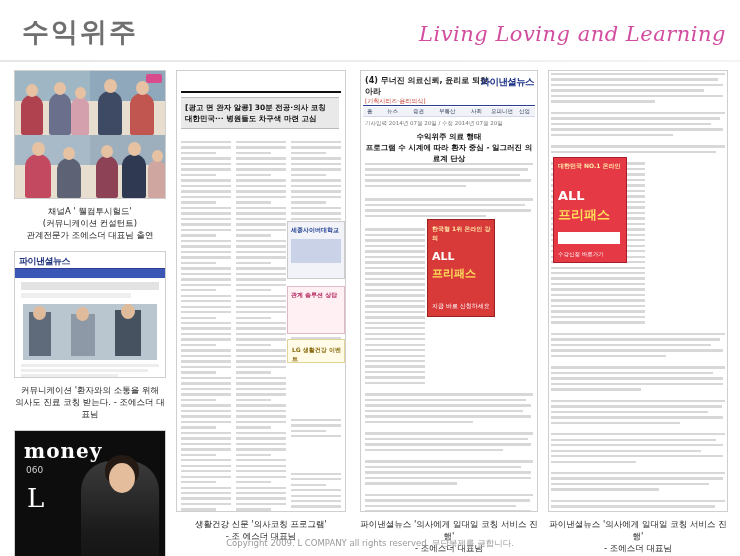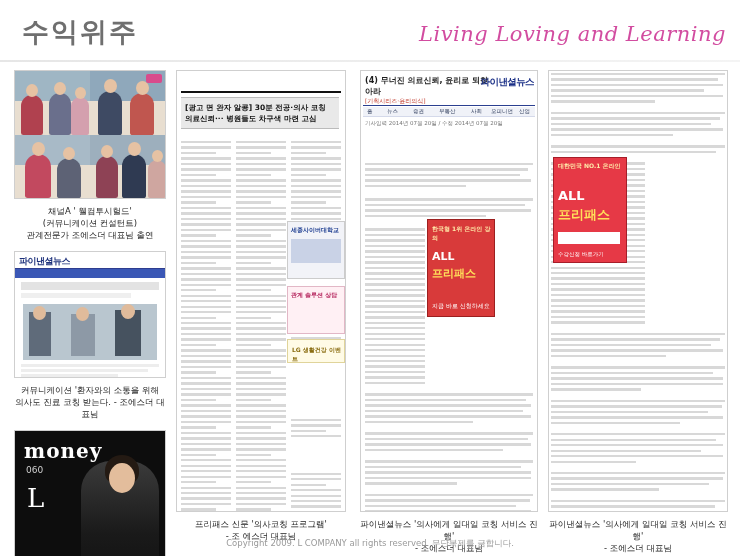--- a/index.html
+++ b/index.html
@@ -298,21 +298,21 @@
       </div>
     </div>
 
   </div>
 
   <div class="col col2">
     <div class="clip">
       <div class="paper">
         <div class="paper-rule"></div>
         <div class="headbox">
-          <div>[광고 면 완자 알콩] 30분 전공·의사 코칭 의료신뢰··· 병원들도 차구색 마련 고심</div>
+          <div>[광고 면 완자 알콩] 30분 전공·의사 코칭 대한민국··· 병원들도 차구색 마련 고심</div>
         </div>
         <div class="body-cols">
           <div class="bcol">
             <div class="tl"></div>
               <div class="tl"></div>
               <div class="tl s"></div>
               <div class="tl"></div>
               <div class="tl"></div>
             <div class="tl"></div>
               <div class="tl s"></div>
@@ -499,41 +499,45 @@
         </div>
         <div class="ad2">
           <div class="adttl">관계 솔루션 상담</div>
         </div>
         <div class="ad3">
           <div class="adttl">LG 생활건강 이벤트</div>
         </div>
       </div>
     </div>
     <div class="cap">
-      <div>프리패스 신문 '의사코칭 프로그램'</div>
+      <div>생활건강 신문 '의사코칭 프로그램'</div>
       <div>- 조 에스더 대표님</div>
     </div>
   </div>
 
   <div class="col col3">
     <div class="clip">
       <div class="fnews">
         <div class="fn-title">(4) 무너진 의료신뢰, 윤리로 되찾아라</div>
         <div class="fn-logo">파이낸셜뉴스</div>
         <div class="fn-sub">[기획시리즈·윤리의식]</div>
         <div class="fn-rule"></div>
         <div class="fn-nav"></div>
         <div class="fn-navitem" style="left:6px;">홈</div>
         <div class="fn-navitem" style="left:26px;">뉴스</div>
         <div class="fn-navitem" style="left:52px;">증권</div>
         <div class="fn-navitem" style="left:78px;">부동산</div>
         <div class="fn-navitem" style="left:110px;">사회</div>
         <div class="fn-navitem" style="left:130px;">오피니언</div>
         <div class="fn-navitem" style="left:158px;">산업</div>
         <div class="fn-date">기사입력 2014년 07월 20일 / 수정 2014년 07월 20일</div>
+        <div class="fn-h2">
+          <div>수익위주 의료 행태</div>
+          <div>프로그램 수 시계에 따라 환자 중심 - 일그러진 의료계 단상</div>
+        </div>
         <div class="fn-body">
           <div class="tl" style="width:100%"></div>
             <div class="tl" style="width:97%"></div>
             <div class="tl" style="width:92%"></div>
           <div class="tl" style="width:99%"></div>
             <div class="tl" style="width:60%"></div>
           <div style="height:8px;"></div>
           <div class="tl" style="width:100%"></div>
             <div class="tl" style="width:95%"></div>
             <div class="tl" style="width:99%"></div>

